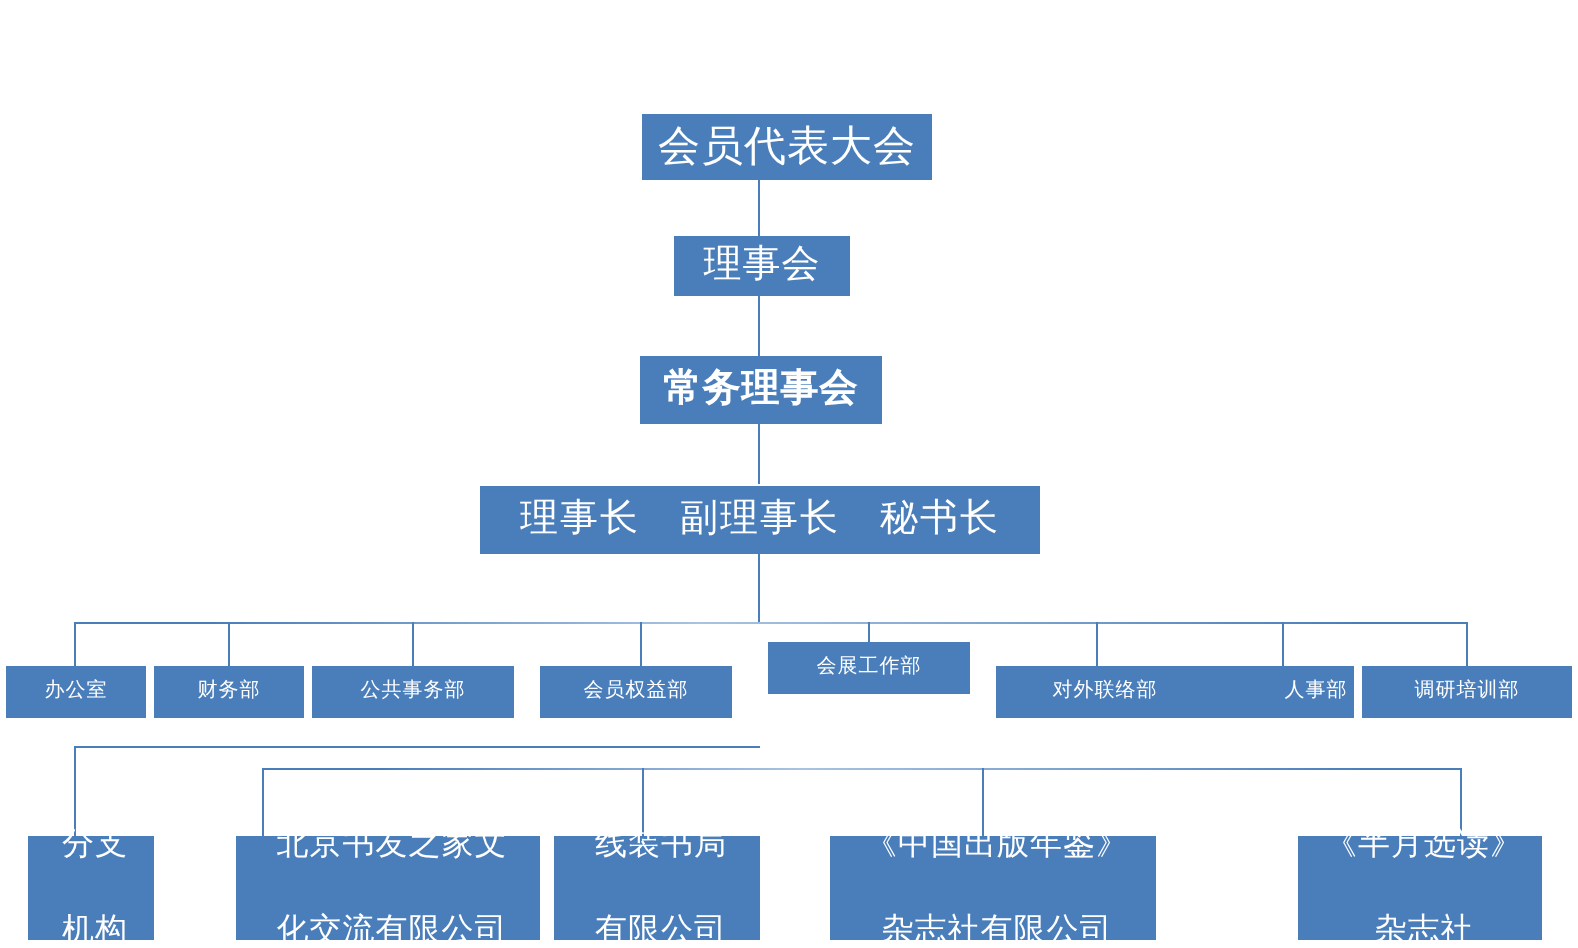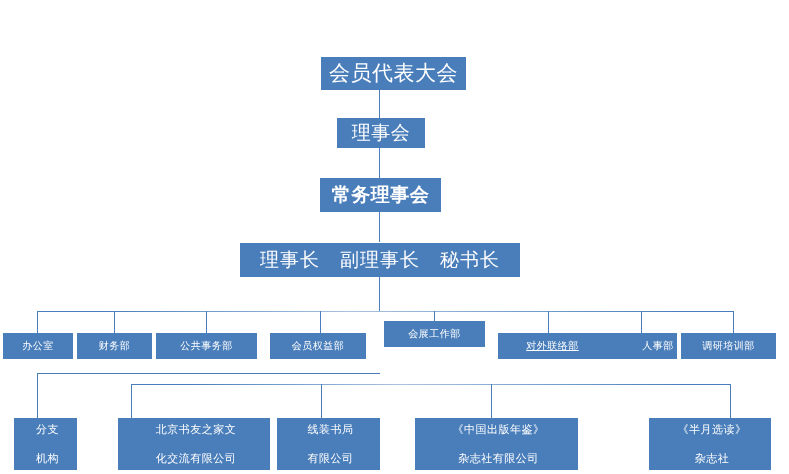--- a/index.html
+++ b/index.html
@@ -35,21 +35,21 @@
   .node span {
     display: block;
     width: 100%;
     padding: 0 2px;
   }
   .lvl1 { font-size: 21px; }
   .lvl2 { font-size: 19px; }
   .lvl3 { font-size: 19px; }
   .lvl4 { font-size: 19px; letter-spacing: 1px; }
   .dept { font-size: 10px; }
-  .entity { font-size: 11px; line-height: 1.35; }
+  .entity { font-size: 16px; line-height: 1.35; }
 
   .vline {
     position: absolute;
     width: 1px;
     background: #4a7ebb;
     z-index: 1;
   }
   .hline {
     position: absolute;
     height: 1px;
@@ -105,27 +105,27 @@
   </div>
   <div class="node dept" style="left:156px; top:333px; width:101px; height:26px;">
     <span>公共事务部</span>
   </div>
   <div class="node dept" style="left:270px; top:333px; width:96px; height:26px;">
     <span>会员权益部</span>
   </div>
   <div class="node dept" style="left:384px; top:321px; width:101px; height:26px;">
     <span>会展工作部</span>
   </div>
-  <div class="node dept" style="left:498px; top:333px; width:109px; height:26px;text-decoration:underline;">
+  <div class="node dept" style="left:498px; top:333px; width:109px; height:26px;">
     <span>对外联络部</span>
   </div>
   <div class="node dept" style="left:607px; top:333px; width:70px; height:26px;padding-left:32px;">
     <span>人事部</span>
   </div>
-  <div class="node dept" style="left:681px; top:333px; width:95px; height:26px;">
+  <div class="node dept" style="left:681px; top:333px; width:105px; height:26px;">
     <span>调研培训部</span>
   </div>
 
   <div class="hline" style="left:37px; top:373px; width:343px;"></div>
   <div class="vline" style="left:37px; top:373px; height:45px;"></div>
 
   <div class="hline fade" style="left:131px; top:384px; width:600px;"></div>
   <div class="vline" style="left:131px; top:384px; height:34px;"></div>
   <div class="vline" style="left:321px; top:384px; height:34px;"></div>
   <div class="vline" style="left:491px; top:384px; height:34px;"></div>

